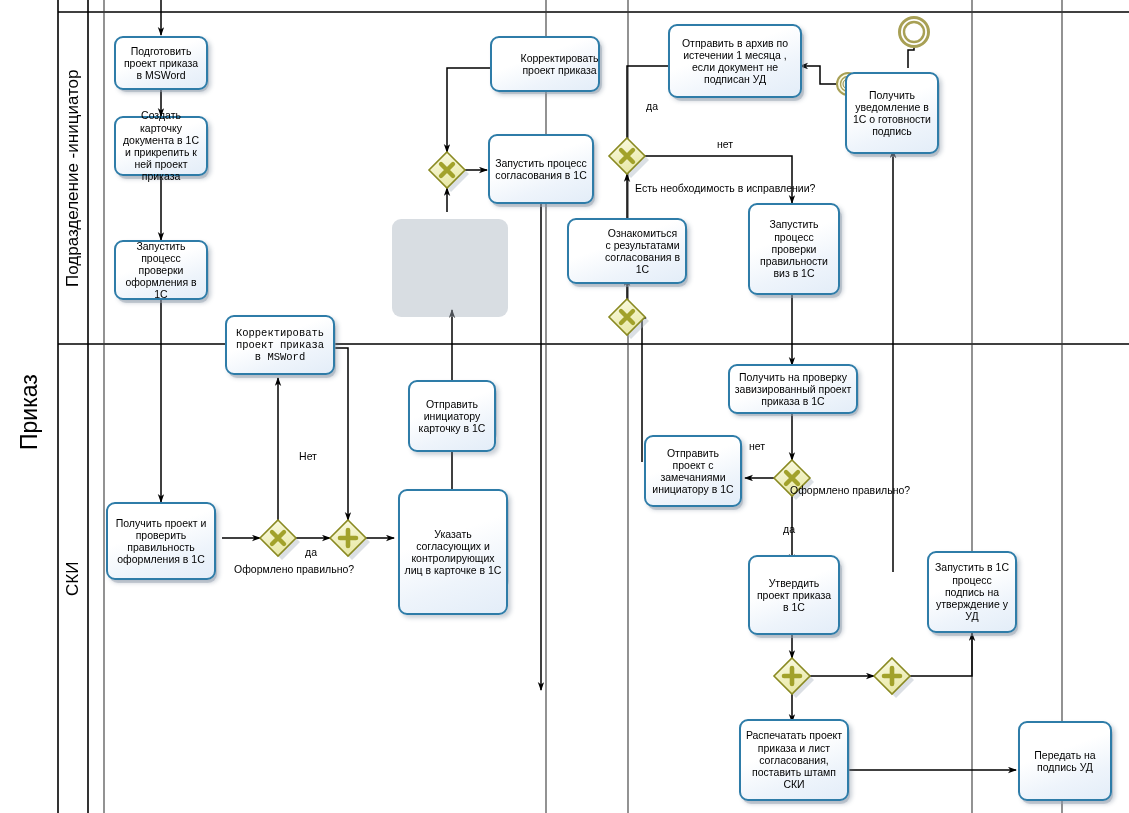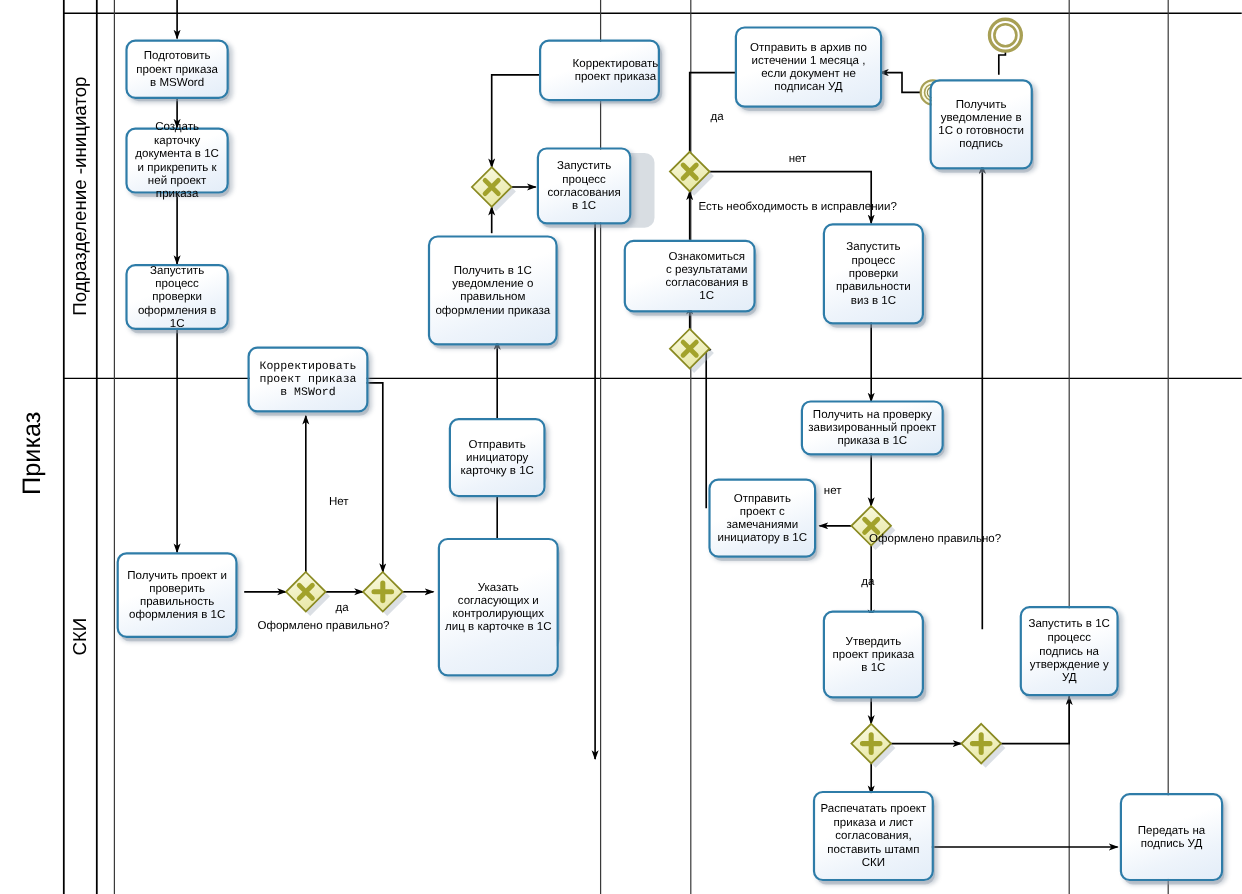--- a/index.html
+++ b/index.html
@@ -234,23 +234,22 @@
   <div class="lane-label" style="left:58px;top:12px;width:30px;height:332px;">Подразделение -инициатор</div>
 
   <div class="lane-label" style="left:58px;top:344px;width:30px;height:469px;">СКИ</div>
 
   <div class="task" style="left:114px;top:36px;width:94px;height:54px;">Подготовить проект приказа в MSWord</div>
 
   <div class="task" style="left:114px;top:116px;width:94px;height:60px;">Создать  карточку документа в 1С  и прикрепить к ней проект приказа</div>
 
   <div class="task" style="left:114px;top:240px;width:94px;height:60px;">Запустить процесс проверки оформления в 1С</div>
 
-  <div class="task" style="left:389px;top:214px;width:118px;height:100px;">Получить в 1С уведомление о правильном оформлении приказа</div>
-
-  <div class="task" style="left:488px;top:134px;width:86px;height:70px;text-align:center;">Запустить процесс согласования в 1С</div>
+
+  <div class="task" style="left:488px;top:134px;width:106px;height:70px;text-align:center;">Запустить процесс согласования в 1С</div>
 
   <div class="task" style="left:490px;top:36px;width:110px;height:56px;padding-left:33px;">Корректировать проект приказа</div>
 
   <div class="task" style="left:567px;top:218px;width:120px;height:66px;padding-left:35px;">Ознакомиться с результатами согласования в 1С</div>
 
   <div class="task" style="left:748px;top:203px;width:92px;height:92px;">Запустить процесс проверки правильности виз в 1С</div>
 
   <div class="task" style="left:668px;top:24px;width:134px;height:74px;">Отправить в архив по истечении 1 месяца , если документ не подписан УД</div>
 
   <div class="task" style="left:845px;top:72px;width:94px;height:82px;">Получить уведомление в 1С о готовности подпись</div>

